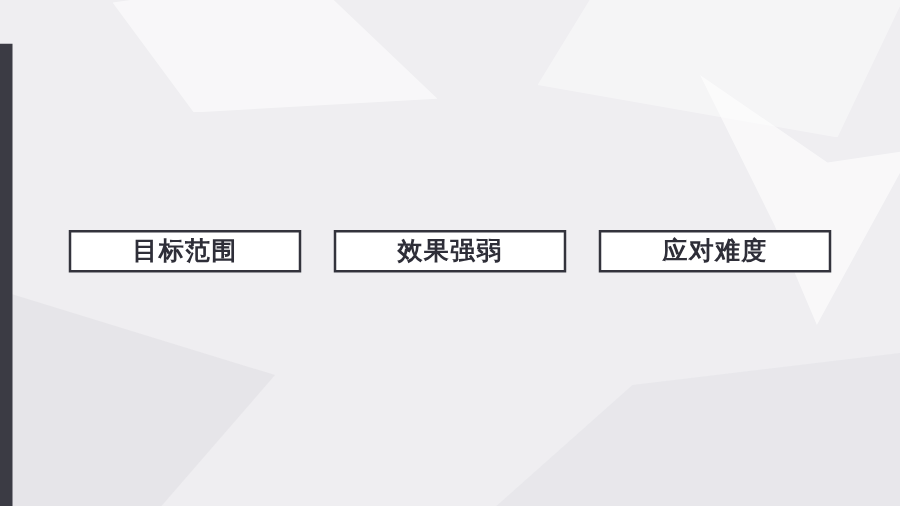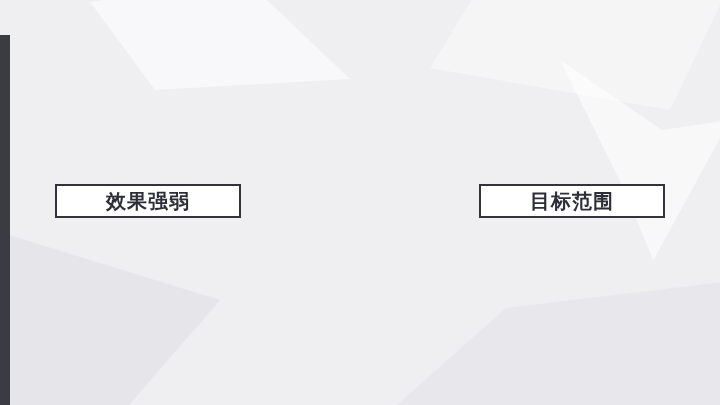--- a/index.html
+++ b/index.html
@@ -101,20 +101,23 @@
   <div class="poly poly-1"></div>
   <div class="poly poly-2"></div>
   <div class="poly poly-3"></div>
   <div class="poly poly-4"></div>
   <div class="poly poly-5"></div>
 
   <div class="accent-bar"></div>
 
   <div class="box-row">
     <div class="label-box">
+      <span>目标范围</span>
+    </div>
+    <div class="label-box">
       <span>效果强弱</span>
     </div>
     <div class="label-box">
-      <span>目标范围</span>
+      <span>应对难度</span>
     </div>
   </div>
 
 </div>
 
 </body></html>

